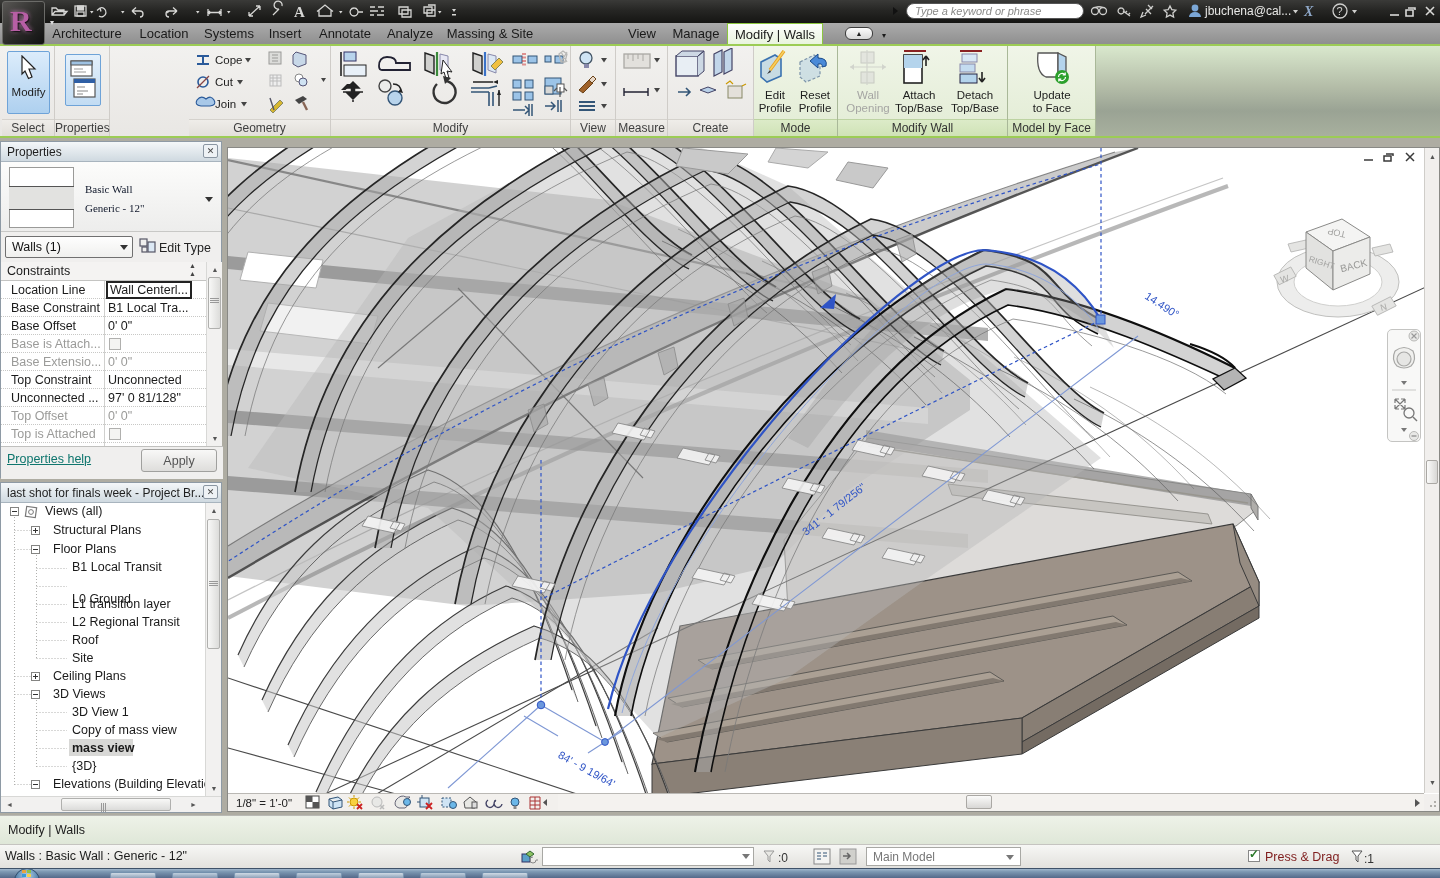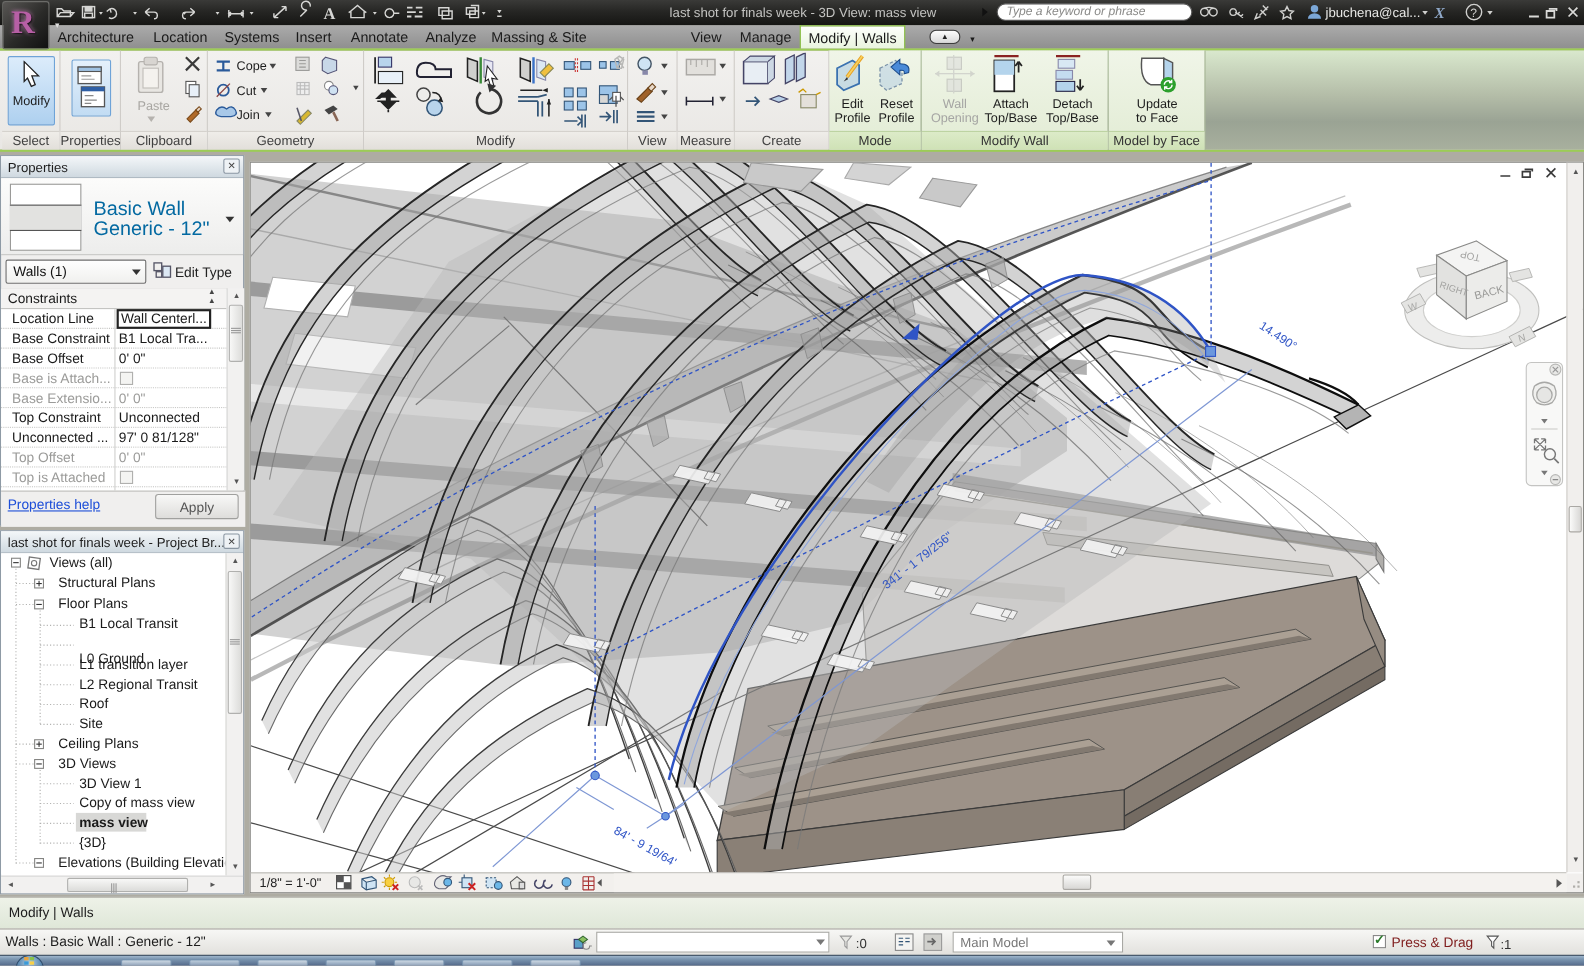--- a/index.html
+++ b/index.html
@@ -84,21 +84,20 @@
 </style>
 </head>
 <body>
 <div id="app">
 
   <div id="titlebar"></div>
   <div id="rbtn">
       <span class="r">R</span>
       <span class="arr">▾</span>
     </div>
-  <div id="title-text">last shot for finals week - 3D View: mass view</div>
   <div class="abs" style="left:893px;top:7px;width:0;height:0;border-left:5px solid #111;border-top:4px solid transparent;border-bottom:4px solid transparent;"></div>
   <div id="searchbox">Type a keyword or phrase</div>
   <svg class="abs" style="left:48px;top:0;" width="500" height="23" viewBox="0 0 500 23">
     <g stroke="#d6d6d4" stroke-width="1.3" fill="none">
       <path d="M4,15 L4,8 L8,8 L10,10 L16,10 L16,15 Z M4,15 L7,11.5 L19,11.5 L16,15"></path>
       <rect x="27" y="6" width="11" height="10"></rect>
         <rect x="29.5" y="6" width="6" height="4" fill="#d6d6d4"></rect>
         <rect x="29" y="12" width="7" height="4"></rect>
       <path d="M52,8 a4.5,4.5 0 1 1 -1,8 M52,8 l-3,2.5 M52,8 l1,3.5"></path>
       <path d="M84,11 h8 a3,3 0 0 1 0,6 M84,11 l4,-3.5 M84,11 l4,3.5"></path>
@@ -186,37 +185,20 @@
         <rect x="2" y="1" width="21" height="15" fill="#fff" stroke="#555" stroke-width="1.2"></rect>
           <rect x="2" y="1" width="21" height="4" fill="#9fc2e2" stroke="#555" stroke-width="1"></rect>
           <path d="M5,9 h9 M5,12 h12" stroke="#999" stroke-width="1"></path>
         <rect x="5" y="19" width="21" height="18" fill="#fff" stroke="#555" stroke-width="1.2"></rect>
           <rect x="5" y="19" width="21" height="4" fill="#2f5fa5"></rect>
           <path d="M8,27 h8 M8,31 h11 M8,34 h6" stroke="#888" stroke-width="1.2"></path>
       </svg>
       <div class="plabel">Properties</div>
     </div>
 
-    <div class="panel" style="left:110px; width:79px;">
-      <svg class="abs" style="left:8px;top:4px;" width="40" height="64" viewBox="0 0 40 64">
-        <rect x="8" y="6" width="22" height="28" rx="2" fill="#e8e6e2" stroke="#b5b2ae" stroke-width="1.3"></rect>
-        <rect x="13" y="2" width="12" height="7" rx="2" fill="#d8d5d1" stroke="#b5b2ae"></rect>
-        <rect x="12" y="12" width="14" height="18" fill="#f4f2ee" stroke="#c0bdb9"></rect>
-        <text x="7" y="50" font-size="11.5" fill="#a8a6a2">Paste</text>
-        <path d="M16,56 l7,0 -3.5,5 Z" fill="#b5b2ae"></path>
-      </svg>
-      <svg class="abs" style="left:56px;top:4px;" width="22" height="64" viewBox="0 0 22 64">
-        <path d="M3,2 L15,14 M15,2 L3,14" stroke="#3a3a3a" stroke-width="2"></path>
-        <rect x="3" y="24" width="9" height="11" fill="#fff" stroke="#555"></rect>
-          <rect x="6" y="27" width="9" height="11" fill="#e8f0f8" stroke="#555"></rect>
-        <path d="M4,58 l8,-8 3,3 -8,8 Z" fill="#b06a2a" stroke="#7a4a1a"></path>
-          <path d="M12,50 l3,-3 2,2 -3,3 Z" fill="#e8d8c8" stroke="#7a4a1a"></path>
-      </svg>
-      <div class="plabel">Clipboard</div>
-    </div>
 
     <div class="panel" style="left:189px; width:142px;">
       <svg class="abs" style="left:4px;top:2px;" width="134" height="70" viewBox="0 0 134 70">
         <g font-size="11.5" fill="#1d1d1d">
           <path d="M4,8 h12 M4,16 h12 M10,8 v8" stroke="#2a5a9a" stroke-width="2" fill="none"></path>
           <text x="22" y="16">Cope</text>
             <path d="M52,10 l6,0 -3,4.5 Z" fill="#444"></path>
           <circle cx="10" cy="34" r="5" fill="none" stroke="#2a5a9a" stroke-width="1.6"></circle>
             <path d="M4,40 l12,-12" stroke="#884444" stroke-width="1.2"></path>
           <text x="22" y="38">Cut</text>
@@ -379,21 +361,21 @@
       <div class="plabel">Model by Face</div>
     </div>
   </div>
 
   <div id="props">
     <div class="pal-title">Properties<span class="pal-close">✕</span></div>
 
     <div class="abs" style="left:0px;top:20px;width:220px;height:70px;background:linear-gradient(#fcfcfb,#ededec);border-bottom:1px solid #c8c8c6;"></div>
     <div class="abs" style="left:8px;top:25px;width:65px;height:61px;background:#fff;border:1px solid #9a9a98;"></div>
     <div class="abs" style="left:8px;top:44px;width:65px;height:24px;background:#e2e2e0;border-top:1px solid #555;border-bottom:1px solid #555;"></div>
-    <div class="abs" style="left:84px;top:38px;font-size:18px;color:#0369a1;line-height:19px;">Basic Wall<br>Generic - 12"</div>
+    <div class="abs" style="left:84px;top:38px;font-size:11px;color:#0f172a;line-height:19px;font-family:Liberation Serif, serif;">Basic Wall<br>Generic - 12"</div>
     <div class="abs" style="left:204px;top:55px;width:0;height:0;border-top:5px solid #333;border-left:4px solid transparent;border-right:4px solid transparent;"></div>
 
     <div class="abs" style="left:4px;top:94px;width:128px;height:22px;background:linear-gradient(#fefefe,#f0f0ee);border:1px solid #707070;border-radius:2px;font-size:12.5px;color:#111;padding:3px 0 0 6px;">Walls (1)</div>
     <div class="abs" style="left:119px;top:103px;width:0;height:0;border-top:5px solid #333;border-left:4px solid transparent;border-right:4px solid transparent;"></div>
     <svg class="abs" style="left:138px;top:96px;" width="18" height="18" viewBox="0 0 18 18">
         <rect x="1" y="1" width="7" height="7" fill="none" stroke="#556" stroke-width="1.2"></rect>
         <rect x="9" y="4" width="7" height="10" fill="#dce8f4" stroke="#556" stroke-width="1.2"></rect>
         <rect x="3" y="9" width="5" height="5" fill="none" stroke="#556" stroke-width="1.2"></rect>
       </svg>
     <div class="abs" style="left:158px;top:99px;font-size:12.5px;color:#222;">Edit Type</div>
@@ -443,21 +425,21 @@
     </div>
 
     <div class="abs" style="left:205px;top:120px;width:16px;height:184px;background:#f2f1f0;border-left:1px solid #d8d8d6;">
       <div class="abs" style="left:1px;top:1px;width:14px;height:13px;text-align:center;font-size:7px;color:#555;line-height:13px;">▲</div>
       <div class="abs" style="left:1px;top:15px;width:13px;height:52px;background:linear-gradient(90deg,#f8f8f7,#dcdcda);border:1px solid #b0b0ae;border-radius:2px;"></div>
       <div class="abs" style="left:3px;top:36px;width:9px;height:1px;background:#999;box-shadow:0 2px 0 #999, 0 4px 0 #999;"></div>
       <div class="abs" style="left:1px;top:170px;width:14px;height:13px;text-align:center;font-size:7px;color:#555;line-height:13px;">▼</div>
     </div>
 
     <div class="abs" style="left:0px;top:304px;width:222px;height:33px;background:#f0efee;border-top:1px solid #c0c0be;"></div>
-    <div class="abs" style="left:6px;top:310px;font-size:12.5px;color:#1d4ed8;text-decoration:underline;">Properties help</div>
+    <div class="abs" style="left:6px;top:310px;font-size:12.5px;color:#0f766e;text-decoration:underline;">Properties help</div>
     <div class="abs" style="left:140px;top:307px;width:76px;height:23px;background:linear-gradient(#f8f8f7,#dedddb);border:1px solid #a0a09e;border-radius:3px;font-size:12.5px;color:#555;text-align:center;line-height:22px;">Apply</div>
   </div>
 
   <div id="browser">
     <div class="pal-title">last shot for finals week - Project Br...<span class="pal-close">✕</span></div>
     <div id="tree">
       <svg class="abs" style="left:0;top:0;" width="204" height="293" viewBox="0 0 204 293">
         <g stroke="#b0b0ae" stroke-dasharray="1,2" fill="none">
           <path d="M13.5,14 V282"></path>
           <path d="M13.5,27.5 H30 M13.5,46.5 H30 M13.5,173.5 H30 M13.5,191.5 H30 M13.5,281.5 H30"></path>

